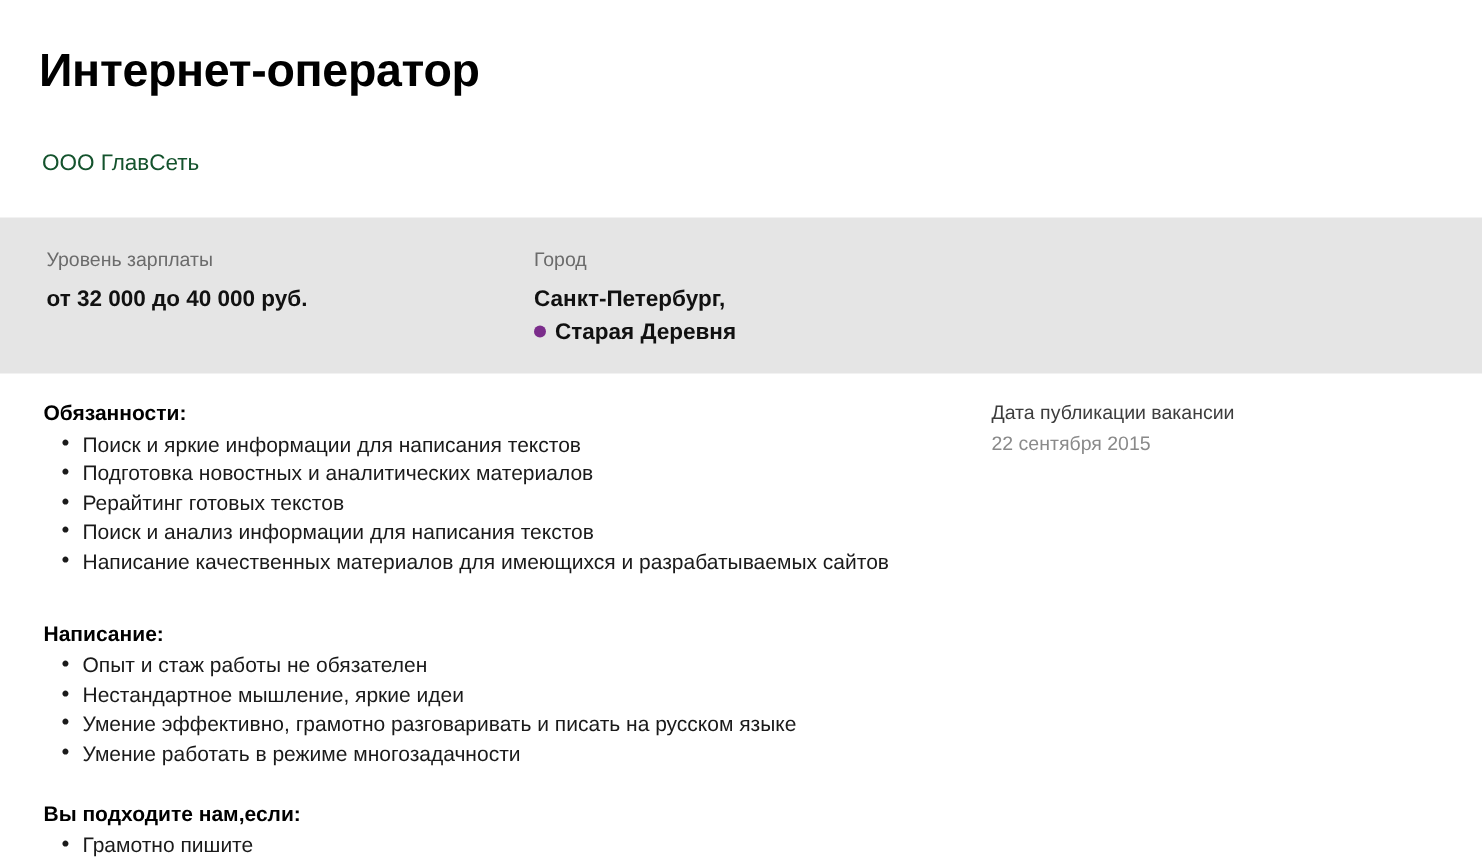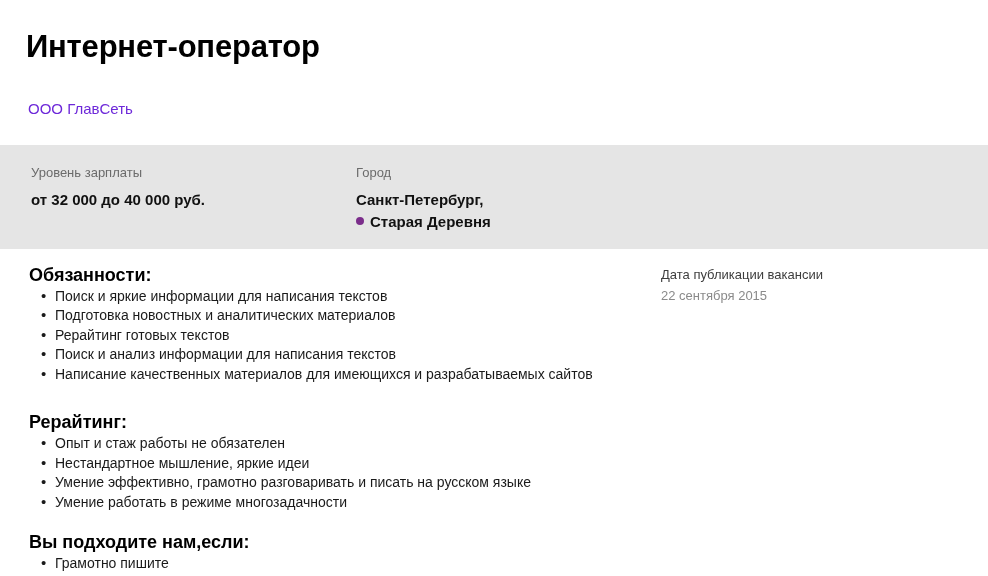--- a/index.html
+++ b/index.html
@@ -24,21 +24,21 @@
     font-size: 31px;
     font-weight: bold;
     color: #000000;
     padding: 8px 0 0 26px;
     letter-spacing: -0.2px;
     line-height: 36px;
   }
   .company {
     padding: 14px 0 0 28px;
     font-size: 15px;
-    color: #6d28d9;
+    color: #14532d;
     text-decoration: none;
     display: inline-block;
   }
 
   .info-bar {
     margin-top: 27px;
     background: #e5e5e5;
     height: 104px;
     display: flex;
     align-items: flex-start;
@@ -86,21 +86,21 @@
     padding-left: 29px;
     box-sizing: border-box;
   }
   .side-col {
     width: 328px;
     padding-left: 1px;
     box-sizing: border-box;
   }
 
   .section-head {
-    font-size: 18px;
+    font-size: 14px;
     font-weight: bold;
     color: #000;
     margin: 0 0 2px 0;
     line-height: 20px;
   }
   .section-head.spaced { margin-top: 28px; }
   .section-head.spaced-sm { margin-top: 20px; }
 
   ul.bullets {
     list-style: none;
@@ -170,21 +170,21 @@
 
       <div class="section-head">Обязанности:</div>
       <ul class="bullets">
         <li>Поиск и яркие информации для написания текстов</li>
         <li>Подготовка новостных и аналитических материалов</li>
         <li>Рерайтинг готовых текстов</li>
         <li>Поиск и анализ информации для написания текстов</li>
         <li>Написание качественных материалов для имеющихся и разрабатываемых сайтов</li>
       </ul>
 
-      <div class="section-head spaced">Рерайтинг:</div>
+      <div class="section-head spaced">Написание:</div>
       <ul class="bullets">
         <li>Опыт и стаж работы не обязателен</li>
         <li>Нестандартное мышление, яркие идеи</li>
         <li>Умение эффективно, грамотно разговаривать и писать на русском языке</li>
         <li>Умение работать в режиме многозадачности</li>
       </ul>
 
       <div class="section-head spaced-sm">Вы подходите нам,если:</div>
       <ul class="bullets">
         <li>Грамотно пишите</li>

